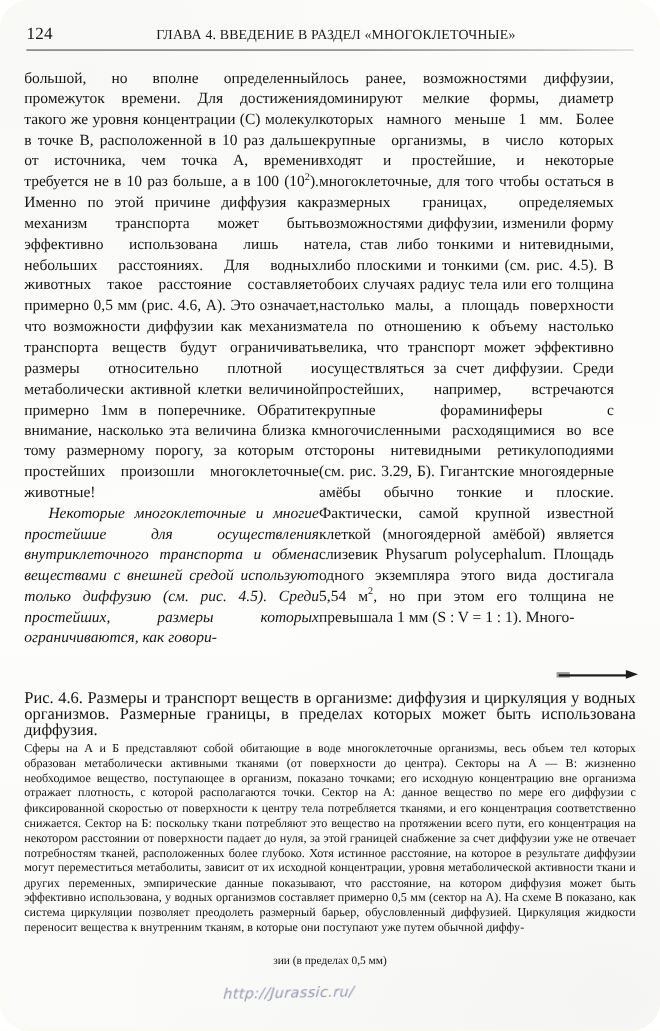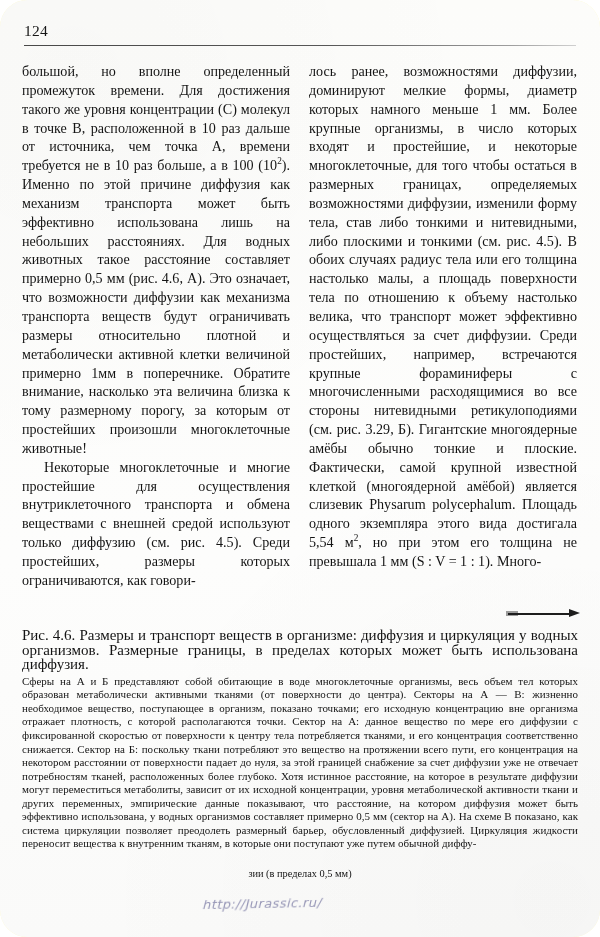--- a/index.html
+++ b/index.html
@@ -65,35 +65,35 @@
   }
 
   
   .columns {
     position: absolute;
     left: 22px;
     top: 62px;
     width: 556px;
     height: 552px;
     display: flex;
-    gap: 19px;
   }
   .col {
     width: 268px;
     font-size: 14.1px;
     line-height: 18.85px;
     text-align: justify;
     text-justify: inter-word;
     hyphens: none;
   }
   .col p {
     margin: 0;
   }
   .col p.indent {
     text-indent: 22px;
+    font-style: italic;
   }
   .it { }
   sup {
     font-size: 0.66em;
     vertical-align: super;
     line-height: 0;
   }
 
   
   .fig-arrow {
@@ -180,20 +180,21 @@
   }
 </style>
 </head>
 <body>
 
 <div class="page">
   <div class="paper-tint"></div>
 
   <div class="runhead">
     <span class="folio">124</span>
+    <span class="runhead-title">ГЛАВА 4. ВВЕДЕНИЕ В РАЗДЕЛ «МНОГОКЛЕТОЧНЫЕ»</span>
   </div>
   <div class="runhead-rule"></div>
 
   <div class="columns">
 
     <div class="col">
       <p><span>большой, но вполне определенный промежуток времени. Для достижения такого же уровня концентрации (C) молекул в точке B, расположенной в 10 раз дальше от источника, чем точка A, времени требуется не в 10 раз больше, а в 100 (10</span><sup>2</sup><span>). Именно по этой причине диффузия как механизм транспорта может быть эффективно использована лишь на небольших расстояниях. Для водных животных такое расстояние составляет примерно 0,5 мм (рис. 4.6, A). Это означает, что возможности диффузии как механизма транспорта веществ будут ограничивать размеры относительно плотной и метаболически активной клетки величиной примерно 1мм в поперечнике. Обратите внимание, насколько эта величина близка к тому размерному порогу, за которым от простейших произошли многоклеточные животные!</span></p>
       <p class="indent">Некоторые многоклеточные и многие простейшие для осуществления внутриклеточного транспорта и обмена веществами с внешней средой используют только диффузию (см. рис. 4.5). Среди простейших, размеры которых ограничиваются, как говори-</p>
     </div>
 

